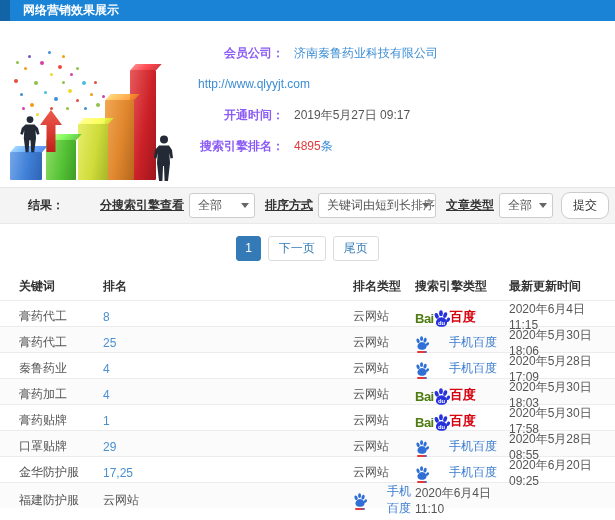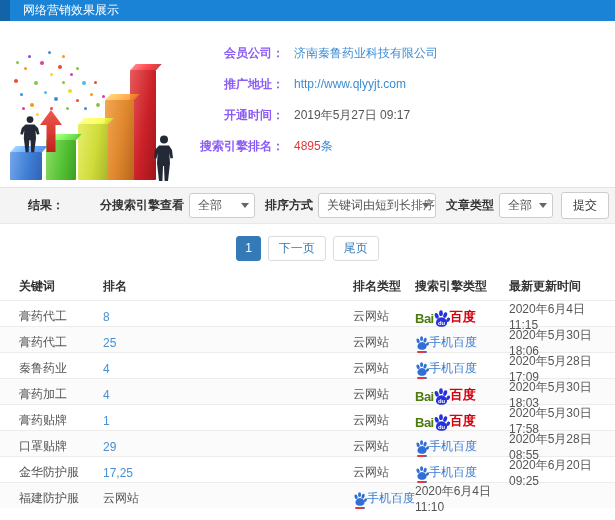--- a/index.html
+++ b/index.html
@@ -2,21 +2,21 @@
 <html><head>
 <meta charset="utf-8">
 <style>
   * { margin:0; padding:0; box-sizing:border-box; }
   html,body { width:615px; height:520px; overflow:hidden; background:#fff;
     font-family:"Liberation Sans","DejaVu Sans",sans-serif; font-size:12px; color:#555; }
 
   
   .titlebar { height:21px; background:#1a83d6; display:flex; align-items:center; position:relative; }
   .titlebar-accent { width:10px; height:21px; background:#1264a6; flex:none; }
-  .titlebar-text { color:#fff; font-weight:normal; margin-left:13px; font-size:12px; }
+  .titlebar-text { color:#fff; font-weight:bold; margin-left:13px; font-size:12px; }
 
   
   .info-section { display:flex; padding:12px 0 6px 4px; height:166px; }
   .clipart { position:relative; width:170px; height:150px; flex:none; overflow:hidden; }
   .bar { position:absolute; bottom:3px; border-radius:1px; }
   .bar::before { content:""; position:absolute; top:-6px; left:3px; width:100%; height:6px;
     transform:skewX(-42deg); opacity:.85; background:inherit; filter:brightness(1.25); }
   .bar-blue   { left:6px;   width:32px; height:28px;  background:linear-gradient(100deg,#74a7ea 0%,#3f7fd6 55%,#2f63b4 100%); z-index:6; }
   .bar-green  { left:42px;  width:30px; height:40px;  background:linear-gradient(100deg,#8fdd66 0%,#55c336 55%,#3d9c24 100%); z-index:5; }
   .bar-yellow { left:74px;  width:30px; height:56px;  background:linear-gradient(100deg,#e7ee6b 0%,#cfdc3a 55%,#a8b62a 100%); z-index:4; }
@@ -32,30 +32,30 @@
   .info-value { margin-left:10px; color:#555;text-align:right; }
   .info-value.link { color:#3c8dd4; text-decoration:none; cursor:pointer; }
   .info-value.red { color:#e4393c; }
   .unit { color:#3c8dd4; }
 
   
   .filter-bar { height:37px; background:#f4f4f4; border-top:1px solid #e5e5e5; border-bottom:1px solid #e9e9e9;
     display:flex; align-items:center; padding:0 6px 0 10px; }
   .result-label { font-weight:bold; color:#333;padding-left:18px; }
   .filter-controls { margin-left:auto; display:flex; align-items:center; }
-  .filter-label { font-weight:bold; color:#333; margin:0 5px 0 10px; white-space:nowrap; }
+  .filter-label { font-weight:bold; color:#333; margin:0 5px 0 10px; white-space:nowrap;text-decoration:underline; }
   .select { position:relative; height:25px; background:#fff; border:1px solid #ccc; border-radius:3px;
     display:flex; align-items:center; padding:0 16px 0 8px; color:#555; cursor:pointer; white-space:nowrap; }
   .select .caret { position:absolute; right:5px; top:9px; width:0; height:0;
     border-left:4px solid transparent; border-right:4px solid transparent; border-top:5px solid #666; }
   .sel-engine { width:66px; }
   .sel-sort { width:118px; }
   .sel-type { width:54px; }
   .submit-btn { height:27px; margin-left:8px; padding:0 11px; background:#fff; border:1px solid #ccc;
-    border-radius:3px; color:#333; font-size:12px; cursor:pointer; font-family:inherit; }
+    border-radius:9px; color:#333; font-size:12px; cursor:pointer; font-family:inherit; }
 
   
   .pagination { height:48px; display:flex; align-items:center; justify-content:center; gap:7px; }
   .page-btn { min-width:24px; height:25px; padding:0 10px; display:flex; align-items:center; justify-content:center;
     border:1px solid #dcdcdc; border-radius:3px; background:#fff; color:#337ab7; cursor:pointer; }
   .page-btn.active { background:#337ab7; border-color:#337ab7; color:#fff; padding:0 8px; }
 
   
   .rank-table { width:100%; }
   .thead, .trow { display:grid; grid-template-columns:84px 250px 62px 94px 1fr; align-items:center; padding-left:19px; }
@@ -65,21 +65,21 @@
   .rank-link { color:#4a90d2; cursor:pointer; }
   .cell-engine { display:flex; align-items:center; }
   .logo-pc { display:flex; align-items:flex-end; }
   .logo-pc .bai { color:#4d7c0f; font-weight:bold; font-size:13px; letter-spacing:-0.5px; }
   .logo-pc .bdu { color:#d7000f; font-weight:bold; font-size:13px; margin-left:1px; }
   .logo-pc svg { margin:0 -1px -1px -1px; }
   .logo-mobile { display:flex; align-items:center; }
   .paw-wrap { position:relative; display:inline-flex; }
   .paw-underline { position:absolute; left:2px; bottom:-3px; width:10px; height:2px;
     background:linear-gradient(90deg,#e4393c 60%,#3c6fd4 100%); border-radius:1px; }
-  .logo-mobile .mob-text { color:#3a7cd0; margin-left:0; }
+  .logo-mobile .mob-text { color:#3a7cd0; margin-left:20px; }
 </style>
 </head>
 <body>
 
 <div class="titlebar">
   <span class="titlebar-accent"></span>
   <span class="titlebar-text">网络营销效果展示</span>
 </div>
 
 <div class="info-section">
@@ -147,21 +147,20 @@
       </g>
     </svg>
   </div>
 
   <div class="info-fields">
     <div class="info-row">
       <span class="info-label">会员公司：</span>
       <a class="info-value link">济南秦鲁药业科技有限公司</a>
     </div>
     <div class="info-row">
-      <span class="info-label">推广地址：</span>
       <a class="info-value link">http://www.qlyyjt.com</a>
     </div>
     <div class="info-row">
       <span class="info-label">开通时间：</span>
       <span class="info-value">2019年5月27日 09:17</span>
     </div>
     <div class="info-row">
       <span class="info-label">搜索引擎排名：</span>
       <span class="info-value red"><span>4895</span><span class="unit">条</span></span>
     </div>

